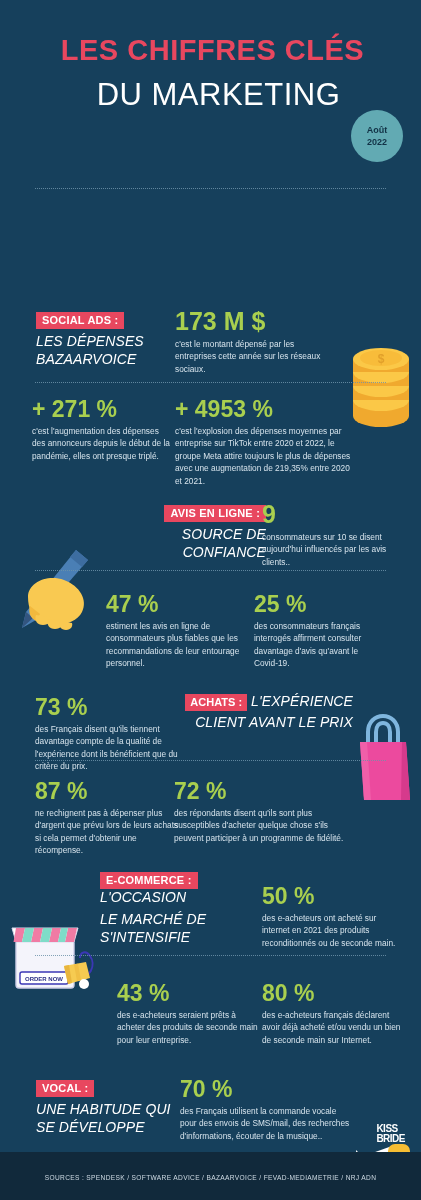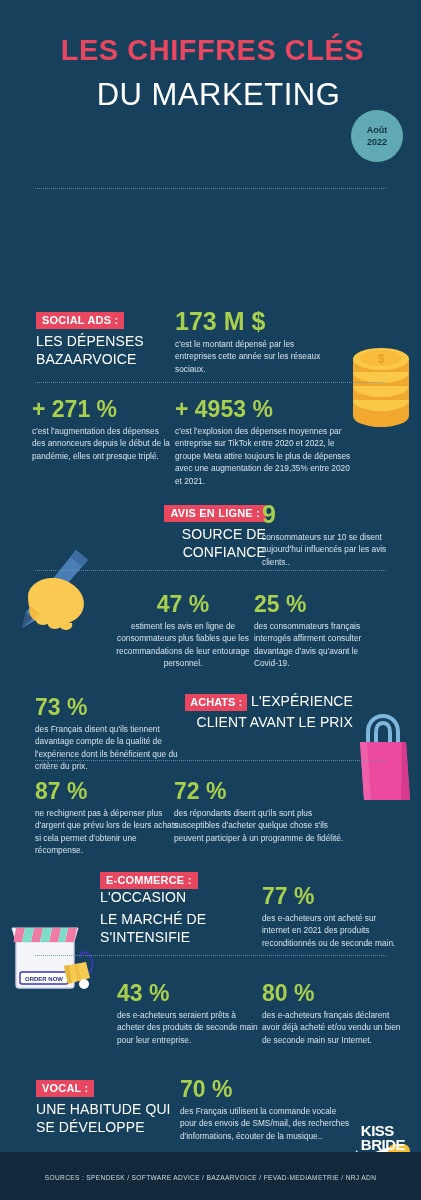--- a/index.html
+++ b/index.html
@@ -80,20 +80,21 @@
     padding: 2px 5px 3px 5px;
     line-height: 1.1;
     margin-right: 4px;
   }
   .heading-rest {
     color: #ffffff;
     font-size: 14px;
     font-weight: normal;
     line-height: 1.28;
     letter-spacing: .1px;
+    font-style: italic;
   }
 
   .stat-num {
     color: #a9cf4f;
     font-weight: bold;
     line-height: 1;
   }
   .n-big { font-size: 25px; }
   .n-md  { font-size: 23px; }
   .stat-txt {
@@ -118,21 +119,21 @@
     font-size: 6.6px;
     letter-spacing: .35px;
     text-align: center;
     padding-top: 22px;
   }
   .logo {
     position: absolute;
     right: 16px; top: -28px;
     color: #ffffff;
     font-weight: bold;
-    font-size: 15px;
+    font-size: 10px;
     line-height: .95;
     letter-spacing: -0.5px;
     text-align: left;
   }
   .logo span { display: block; }
 
   
   .ill { position: absolute; }
 </style>
 </head>
@@ -198,21 +199,21 @@
     <div class="abs" style="left:96px; top:393px; width:170px; text-align:right;">
       <span class="tag">AVIS EN LIGNE :</span>
       <div class="heading-rest" style="margin-top:4px;">SOURCE DE CONFIANCE</div>
     </div>
 
     <div class="abs" style="left:262px; top:392px; width:150px;">
       <div class="stat-num n-big">9</div>
       <div class="stat-txt">consommateurs sur 10 se disent aujourd'hui influencés par les avis clients..</div>
     </div>
 
-    <div class="abs" style="left:113px; top:483px; width:140px;text-align:center;">
+    <div class="abs" style="left:106px; top:483px; width:140px;">
       <div class="stat-num n-md">47 %</div>
       <div class="stat-txt">estiment les avis en ligne de consommateurs plus fiables que les recommandations de leur entourage personnel.</div>
     </div>
 
     <div class="abs" style="left:254px; top:483px; width:130px;">
       <div class="stat-num n-md">25 %</div>
       <div class="stat-txt">des consommateurs français interrogés affirment consulter davantage d'avis qu'avant le Covid-19.</div>
     </div>
 
     <svg class="ill" style="left:6px; top:432px;" width="96" height="100" viewBox="0 0 96 100">
@@ -271,21 +272,21 @@
   <div class="section">
 
     <div class="abs" style="left:100px; top:760px; width:165px;">
       <span class="tag">E-COMMERCE :</span>
       <div class="heading-rest">L'OCCASION</div>
       <div class="heading-rest" style="margin-top:4px;">LE MARCHÉ DE</div>
       <div class="heading-rest">S'INTENSIFIE</div>
     </div>
 
     <div class="abs" style="left:262px; top:775px; width:140px;">
-      <div class="stat-num n-md">77 %</div>
+      <div class="stat-num n-md">50 %</div>
       <div class="stat-txt">des e-acheteurs ont acheté sur internet en 2021 des produits reconditionnés ou de seconde main.</div>
     </div>
 
     <div class="abs" style="left:117px; top:872px; width:145px;">
       <div class="stat-num n-md">43 %</div>
       <div class="stat-txt">des e-acheteurs seraient prêts à acheter des produits de seconde main pour leur entreprise.</div>
     </div>
 
     <div class="abs" style="left:262px; top:872px; width:145px;">
       <div class="stat-num n-md">80 %</div>

